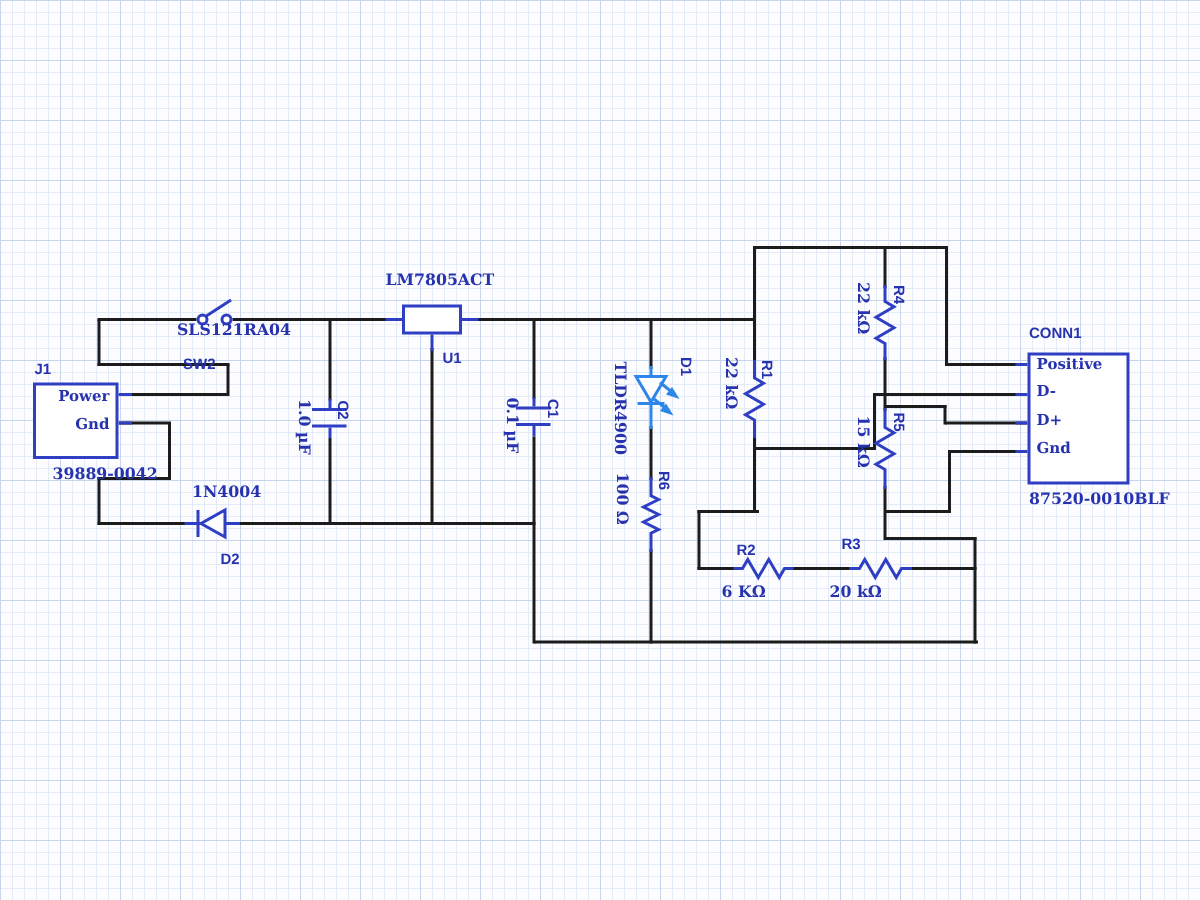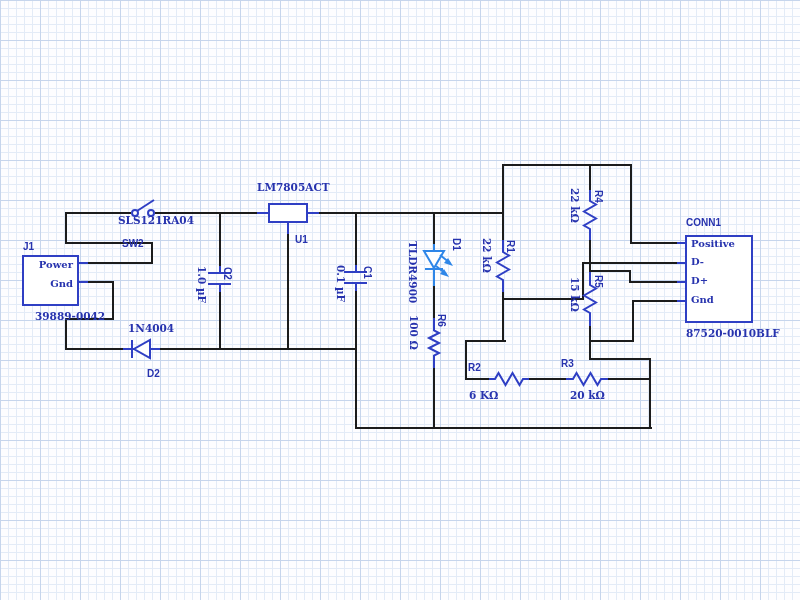--- a/index.html
+++ b/index.html
@@ -197,22 +197,22 @@
 
   <div class="lbl val rot" style="left:492px;top:238px;">22 kΩ</div>
   <div class="lbl ref rot" style="left:516px;top:240px;">R1</div>
 
   <div class="lbl val rot" style="left:580px;top:188px;">22 kΩ</div>
   <div class="lbl ref rot" style="left:604px;top:190px;">R4</div>
 
   <div class="lbl val rot" style="left:580px;top:277px;">15 kΩ</div>
   <div class="lbl ref rot" style="left:604px;top:275px;">R5</div>
 
-  <div class="lbl ref" style="left:468px;top:362px;">R2</div>
-  <div class="lbl val" style="left:469px;top:390px;">6 KΩ</div>
+  <div class="lbl ref" style="left:491px;top:362px;">R2</div>
+  <div class="lbl val" style="left:481px;top:390px;">6 KΩ</div>
 
   <div class="lbl ref" style="left:561px;top:358px;">R3</div>
-  <div class="lbl val" style="left:570px;top:390px;text-align:right;">20 kΩ</div>
+  <div class="lbl val" style="left:553px;top:390px;text-align:right;">20 kΩ</div>
 
   <div class="lbl ref" style="left:686px;top:217px;font-size:10px;">CONN1</div>
   <div class="lbl val" style="left:686px;top:328px;">87520-0010BLF</div>
 
 </div>
 
 </body></html>

